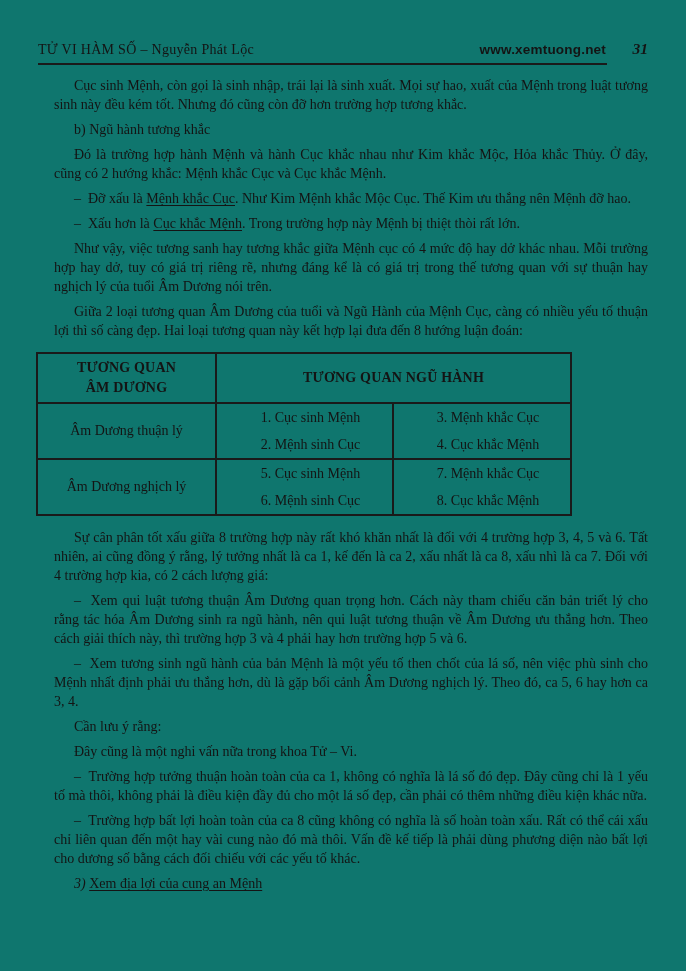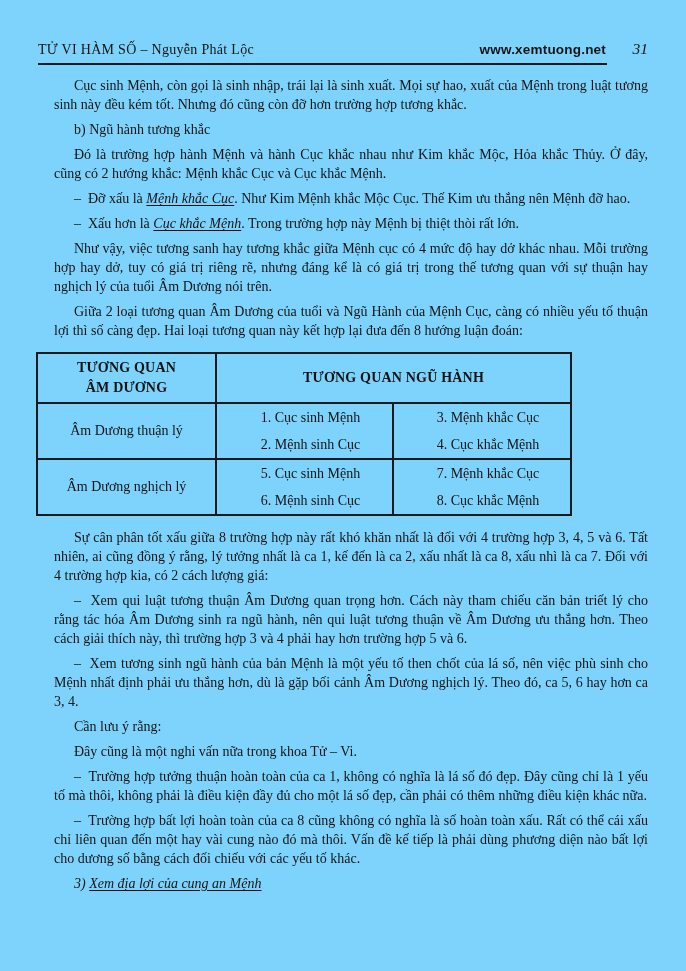--- a/index.html
+++ b/index.html
@@ -1,21 +1,21 @@
 <!DOCTYPE html>
 <html lang="vi"><head>
 <meta charset="utf-8">
 <style>
   html, body { margin: 0; padding: 0; background: #e8e8e8; }
   .page {
     position: relative;
     width: 686px;
     height: 971px;
     margin: 0 auto;
-    background: #7dd3fc;
+    background: #0f766e;
     box-sizing: border-box;
     padding: 40px 38px 0 38px;
     font-family: "Liberation Serif", serif;
     color: #141414;
     overflow: hidden;
   }
   
   .hdr {
     display: flex;
     justify-content: space-between;
@@ -30,42 +30,41 @@
     display: flex;
     align-items: center;
   }
   .hdr-site {
     font-family: "Liberation Sans", sans-serif;
     font-weight: bold;
     font-size: 13.5px;
     letter-spacing: 0.2px;
   }
   .hdr-page {
-    font-weight: normal;
+    font-weight: bold;
     font-style: italic;
     font-size: 15.5px;
     margin-left: 20px;
     width: 22px;
     text-align: right;
   }
   .rule {
     border: none;
     border-top: 2px solid #1a1a1a;
     margin: 5px 41px 11px 0;
   }
   
   .doc p {
     margin: 0 0 6px 16px;
     font-size: 14px;
     line-height: 19px;
     text-align: justify;
     text-indent: 20px;
   }
   .iu {
-    font-style: italic;
     text-decoration: underline;
     text-underline-offset: 2px;
   }
   .it { font-style: italic; }
   
   table.tbl {
     border-collapse: collapse;
     table-layout: fixed;
     width: 534px;
     margin: 12px 0 12px -2px;

